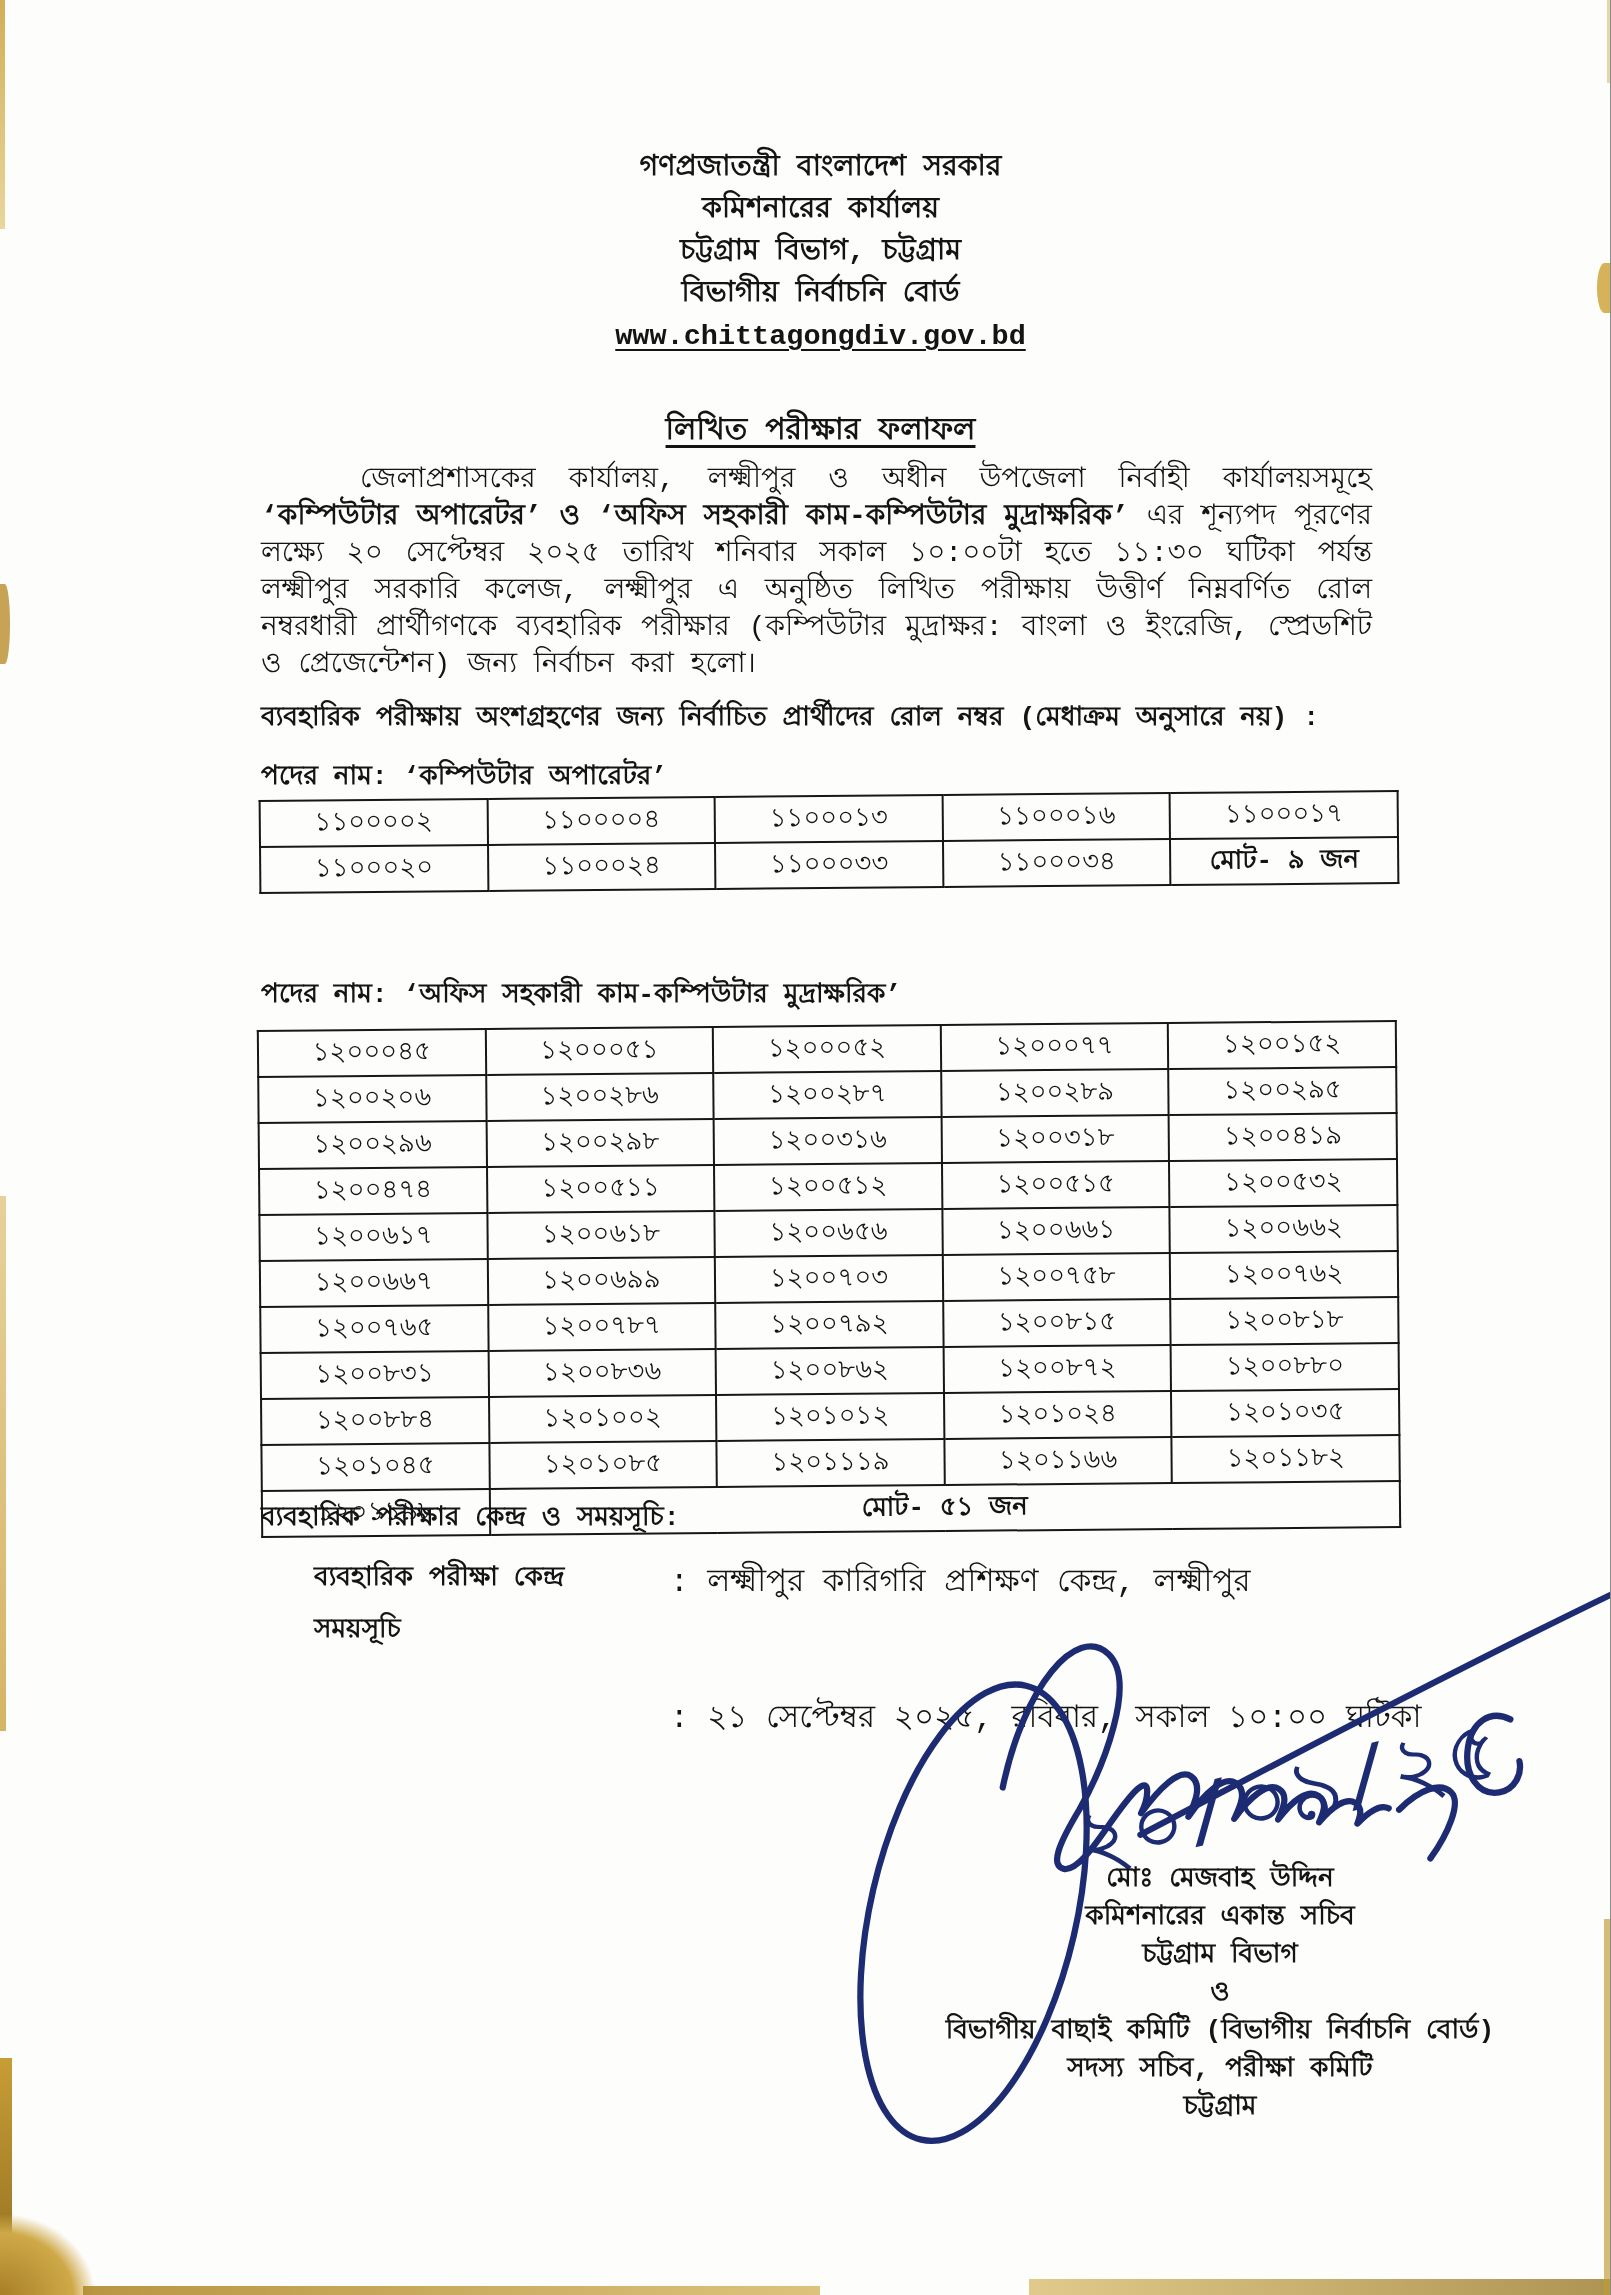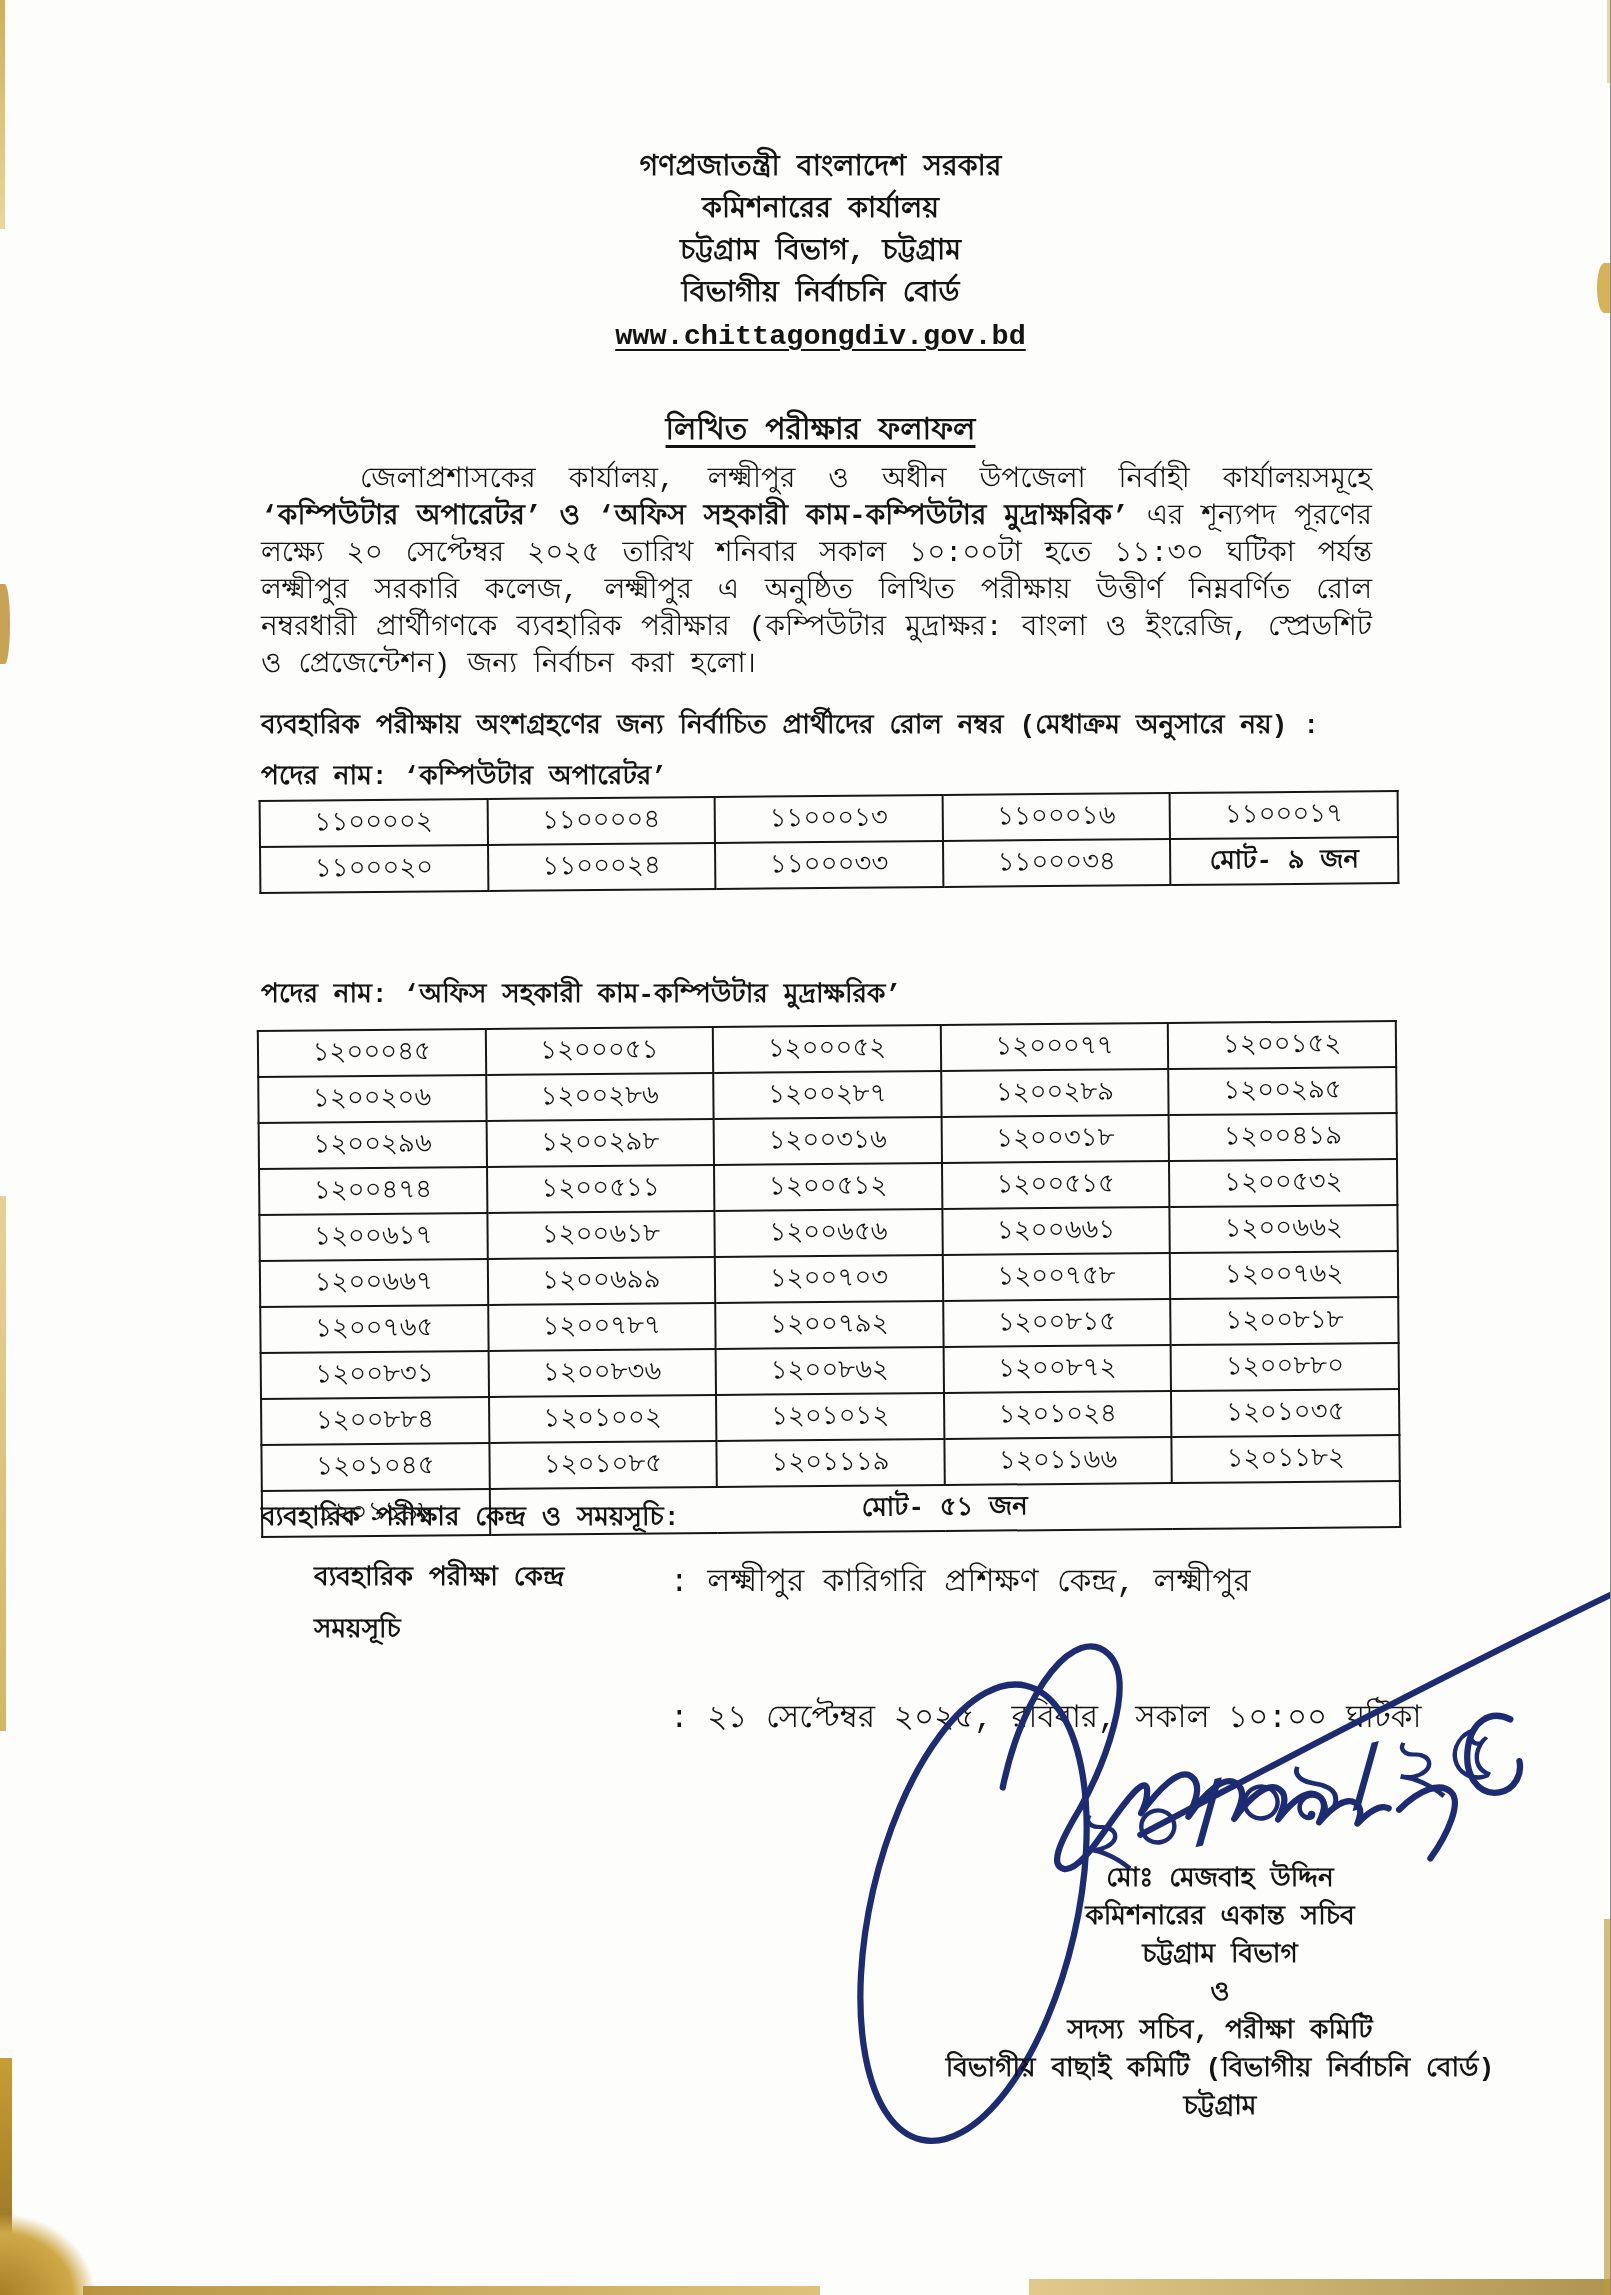--- a/index.html
+++ b/index.html
@@ -77,21 +77,21 @@
     <div class="h-line">বিভাগীয় নির্বাচনি বোর্ড</div>
     <div class="h-site">www.chittagongdiv.gov.bd</div>
   </div>
 
   <div class="doc-title">লিখিত পরীক্ষার ফলাফল</div>
 
   <div class="para">
     <span>জেলাপ্রশাসকের কার্যালয়, লক্ষ্মীপুর ও অধীন উপজেলা নির্বাহী কার্যালয়সমূহে </span><b>‘কম্পিউটার অপারেটর’ ও ‘অফিস সহকারী কাম-কম্পিউটার মুদ্রাক্ষরিক’</b><span> এর শূন্যপদ পূরণের লক্ষ্যে ২০ সেপ্টেম্বর ২০২৫ তারিখ শনিবার সকাল ১০:০০টা হতে ১১:৩০ ঘটিকা পর্যন্ত লক্ষ্মীপুর সরকারি কলেজ, লক্ষ্মীপুর এ অনুষ্ঠিত লিখিত পরীক্ষায় উত্তীর্ণ নিম্নবর্ণিত রোল নম্বরধারী প্রার্থীগণকে ব্যবহারিক পরীক্ষার (কম্পিউটার মুদ্রাক্ষর: বাংলা ও ইংরেজি, স্প্রেডশিট ও প্রেজেন্টেশন) জন্য নির্বাচন করা হলো।</span>
   </div>
 
-  <div class="bold-line" style="top:696px;margin-top:8px;">ব্যবহারিক পরীক্ষায় অংশগ্রহণের জন্য নির্বাচিত প্রার্থীদের রোল নম্বর (মেধাক্রম অনুসারে নয়) :</div>
+  <div class="bold-line" style="top:696px;">ব্যবহারিক পরীক্ষায় অংশগ্রহণের জন্য নির্বাচিত প্রার্থীদের রোল নম্বর (মেধাক্রম অনুসারে নয়) :</div>
 
   <div class="bold-line" style="top:755px;">পদের নাম: ‘কম্পিউটার অপারেটর’</div>
   <table class="rolls" id="table1" style="top:795px;">
     <tbody>
         <tr>
       <td>১১০০০০২</td>
       <td>১১০০০০৪</td>
       <td>১১০০০১৩</td>
       <td>১১০০০১৬</td>
       <td>১১০০০১৭</td>
@@ -201,19 +201,19 @@
       <path d="M 932,362 C 962,332 992,322 1007,337 C 1022,352 1002,397 977,432"></path>
     </g>
     <text x="478" y="452" transform="rotate(-13 478 452)" font-size="122" fill="#1c2b72">২০/০৯/২৫</text>
   </svg>
 
   <div class="sig-block">
     <div>মোঃ মেজবাহ উদ্দিন</div>
     <div>কমিশনারের একান্ত সচিব</div>
     <div>চট্টগ্রাম বিভাগ</div>
     <div>ও</div>
+    <div>বিভাগীয় বাছাই কমিটি (বিভাগীয় নির্বাচনি বোর্ড)</div>
     <div>সদস্য সচিব, পরীক্ষা কমিটি</div>
-    <div>বিভাগীয় বাছাই কমিটি (বিভাগীয় নির্বাচনি বোর্ড)</div>
     <div>চট্টগ্রাম</div>
   </div>
 
 </div>
 
 
 </body></html>

